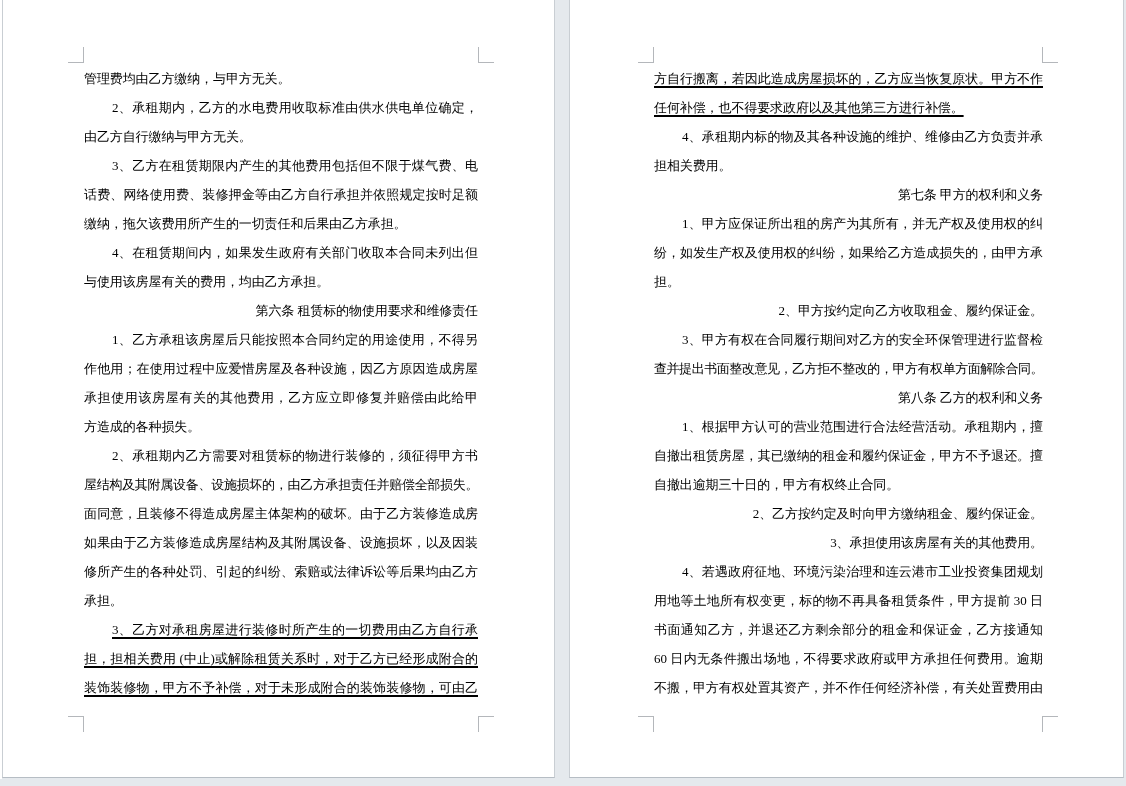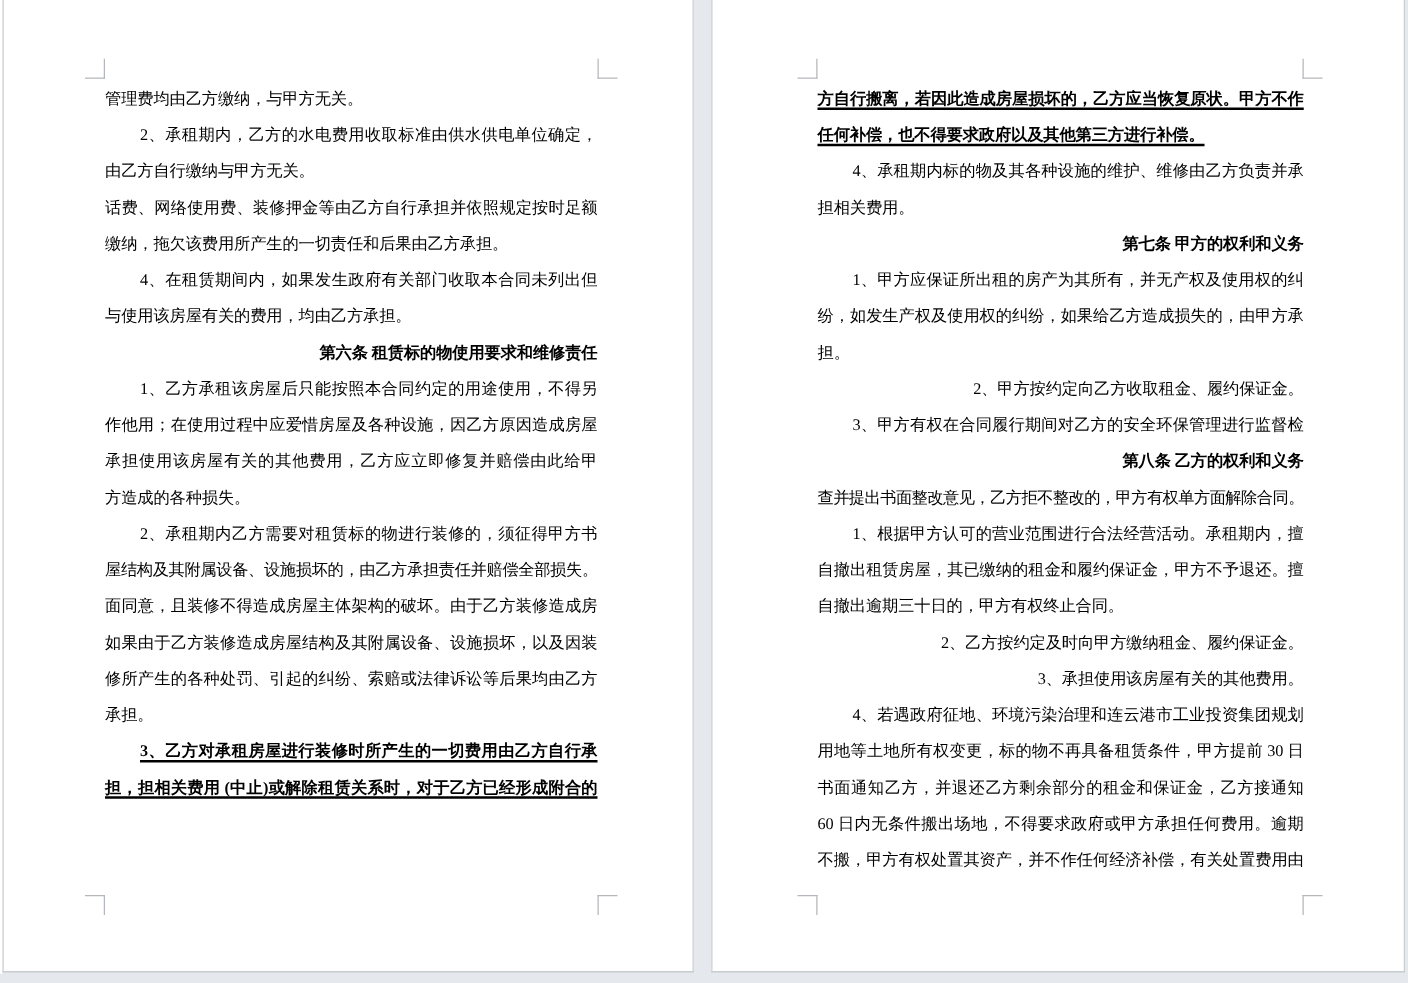--- a/index.html
+++ b/index.html
@@ -19,21 +19,21 @@
   .page-2{left:569px;width:555px;}
   .text-area{position:absolute;color:#000;}
   .text-area-1{left:84px;top:64px;width:394px;}
   .text-area-2{left:654px;top:64px;width:389px;}
   .line{
     height:29px;line-height:29px;font-size:13px;
     white-space:pre;letter-spacing:-0.1px;
   }
   .line.j{white-space:normal;text-align:justify;text-align-last:justify;}
   .line.ind{text-indent:28px;text-align:right;}
-  .line.b,.line.bu{font-weight:bold;}
+  .line.b,.line.bu{font-weight:normal;}
   .line.bu{text-decoration:underline;text-underline-offset:3px;text-decoration-thickness:1.5px;}
   .line.tight{letter-spacing:-0.5px;}
   .crop{position:absolute;width:16px;height:16px;box-sizing:border-box;}
   .crop.rb{border-right:1px solid #b4b7bb;border-bottom:1px solid #b4b7bb;}
   .crop.lb{border-left:1px solid #b4b7bb;border-bottom:1px solid #b4b7bb;}
   .crop.rt{border-right:1px solid #b4b7bb;border-top:1px solid #b4b7bb;}
   .crop.lt{border-left:1px solid #b4b7bb;border-top:1px solid #b4b7bb;}
 </style>
 </head>
 <body>
@@ -52,51 +52,53 @@
 
   <div class="crop rb" style="left:638px;top:47px;"></div>
   <div class="crop lb" style="left:1042px;top:47px;"></div>
   <div class="crop rt" style="left:638px;top:716px;"></div>
   <div class="crop lt" style="left:1042px;top:716px;"></div>
 
   <div class="text-area text-area-1">
       <div class="line">管理费均由乙方缴纳，与甲方无关。</div>
       <div class="line ind j">2、承租期内，乙方的水电费用收取标准由供水供电单位确定，</div>
       <div class="line">由乙方自行缴纳与甲方无关。</div>
+      <div class="line ind j">3、乙方在租赁期限内产生的其他费用包括但不限于煤气费、电</div>
       <div class="line j">话费、网络使用费、装修押金等由乙方自行承担并依照规定按时足额</div>
       <div class="line">缴纳，拖欠该费用所产生的一切责任和后果由乙方承担。</div>
       <div class="line ind j">4、在租赁期间内，如果发生政府有关部门收取本合同未列出但</div>
       <div class="line">与使用该房屋有关的费用，均由乙方承担。</div>
       <div class="line b ind">第六条 租赁标的物使用要求和维修责任</div>
       <div class="line ind j">1、乙方承租该房屋后只能按照本合同约定的用途使用，不得另</div>
       <div class="line j">作他用；在使用过程中应爱惜房屋及各种设施，因乙方原因造成房屋</div>
       <div class="line j">承担使用该房屋有关的其他费用，乙方应立即修复并赔偿由此给甲</div>
       <div class="line">方造成的各种损失。</div>
       <div class="line ind j">2、承租期内乙方需要对租赁标的物进行装修的，须征得甲方书</div>
       <div class="line j tight">屋结构及其附属设备、设施损坏的，由乙方承担责任并赔偿全部损失。</div>
       <div class="line j">面同意，且装修不得造成房屋主体架构的破坏。由于乙方装修造成房</div>
       <div class="line j">如果由于乙方装修造成房屋结构及其附属设备、设施损坏，以及因装</div>
       <div class="line j">修所产生的各种处罚、引起的纠纷、索赔或法律诉讼等后果均由乙方</div>
       <div class="line">承担。</div>
       <div class="line bu ind j">3、乙方对承租房屋进行装修时所产生的一切费用由乙方自行承</div>
       <div class="line bu j">担，担相关费用 (中止)或解除租赁关系时，对于乙方已经形成附合的</div>
+      <div class="line bu j">装饰装修物，甲方不予补偿，对于未形成附合的装饰装修物，可由乙</div>
     </div>
   <div class="text-area text-area-2">
       <div class="line bu j">方自行搬离，若因此造成房屋损坏的，乙方应当恢复原状。甲方不作</div>
       <div class="line bu">任何补偿，也不得要求政府以及其他第三方进行补偿。</div>
       <div class="line ind j">4、承租期内标的物及其各种设施的维护、维修由乙方负责并承</div>
       <div class="line">担相关费用。</div>
       <div class="line b ind">第七条 甲方的权利和义务</div>
       <div class="line ind j">1、甲方应保证所出租的房产为其所有，并无产权及使用权的纠</div>
       <div class="line j">纷，如发生产权及使用权的纠纷，如果给乙方造成损失的，由甲方承</div>
       <div class="line">担。</div>
       <div class="line ind">2、甲方按约定向乙方收取租金、履约保证金。</div>
       <div class="line ind j">3、甲方有权在合同履行期间对乙方的安全环保管理进行监督检</div>
+      <div class="line j tight">查并提出书面整改意见，乙方拒不整改的，甲方有权单方面解除合同。</div>
       <div class="line b ind">第八条 乙方的权利和义务</div>
-      <div class="line j tight">查并提出书面整改意见，乙方拒不整改的，甲方有权单方面解除合同。</div>
       <div class="line ind j">1、根据甲方认可的营业范围进行合法经营活动。承租期内，擅</div>
       <div class="line j">自撤出租赁房屋，其已缴纳的租金和履约保证金，甲方不予退还。擅</div>
       <div class="line">自撤出逾期三十日的，甲方有权终止合同。</div>
       <div class="line ind">2、乙方按约定及时向甲方缴纳租金、履约保证金。</div>
       <div class="line ind">3、承担使用该房屋有关的其他费用。</div>
       <div class="line ind j">4、若遇政府征地、环境污染治理和连云港市工业投资集团规划</div>
       <div class="line j">用地等土地所有权变更，标的物不再具备租赁条件，甲方提前 30 日</div>
       <div class="line j">书面通知乙方，并退还乙方剩余部分的租金和保证金，乙方接通知</div>
       <div class="line j">60 日内无条件搬出场地，不得要求政府或甲方承担任何费用。逾期</div>
       <div class="line j">不搬，甲方有权处置其资产，并不作任何经济补偿，有关处置费用由</div>

